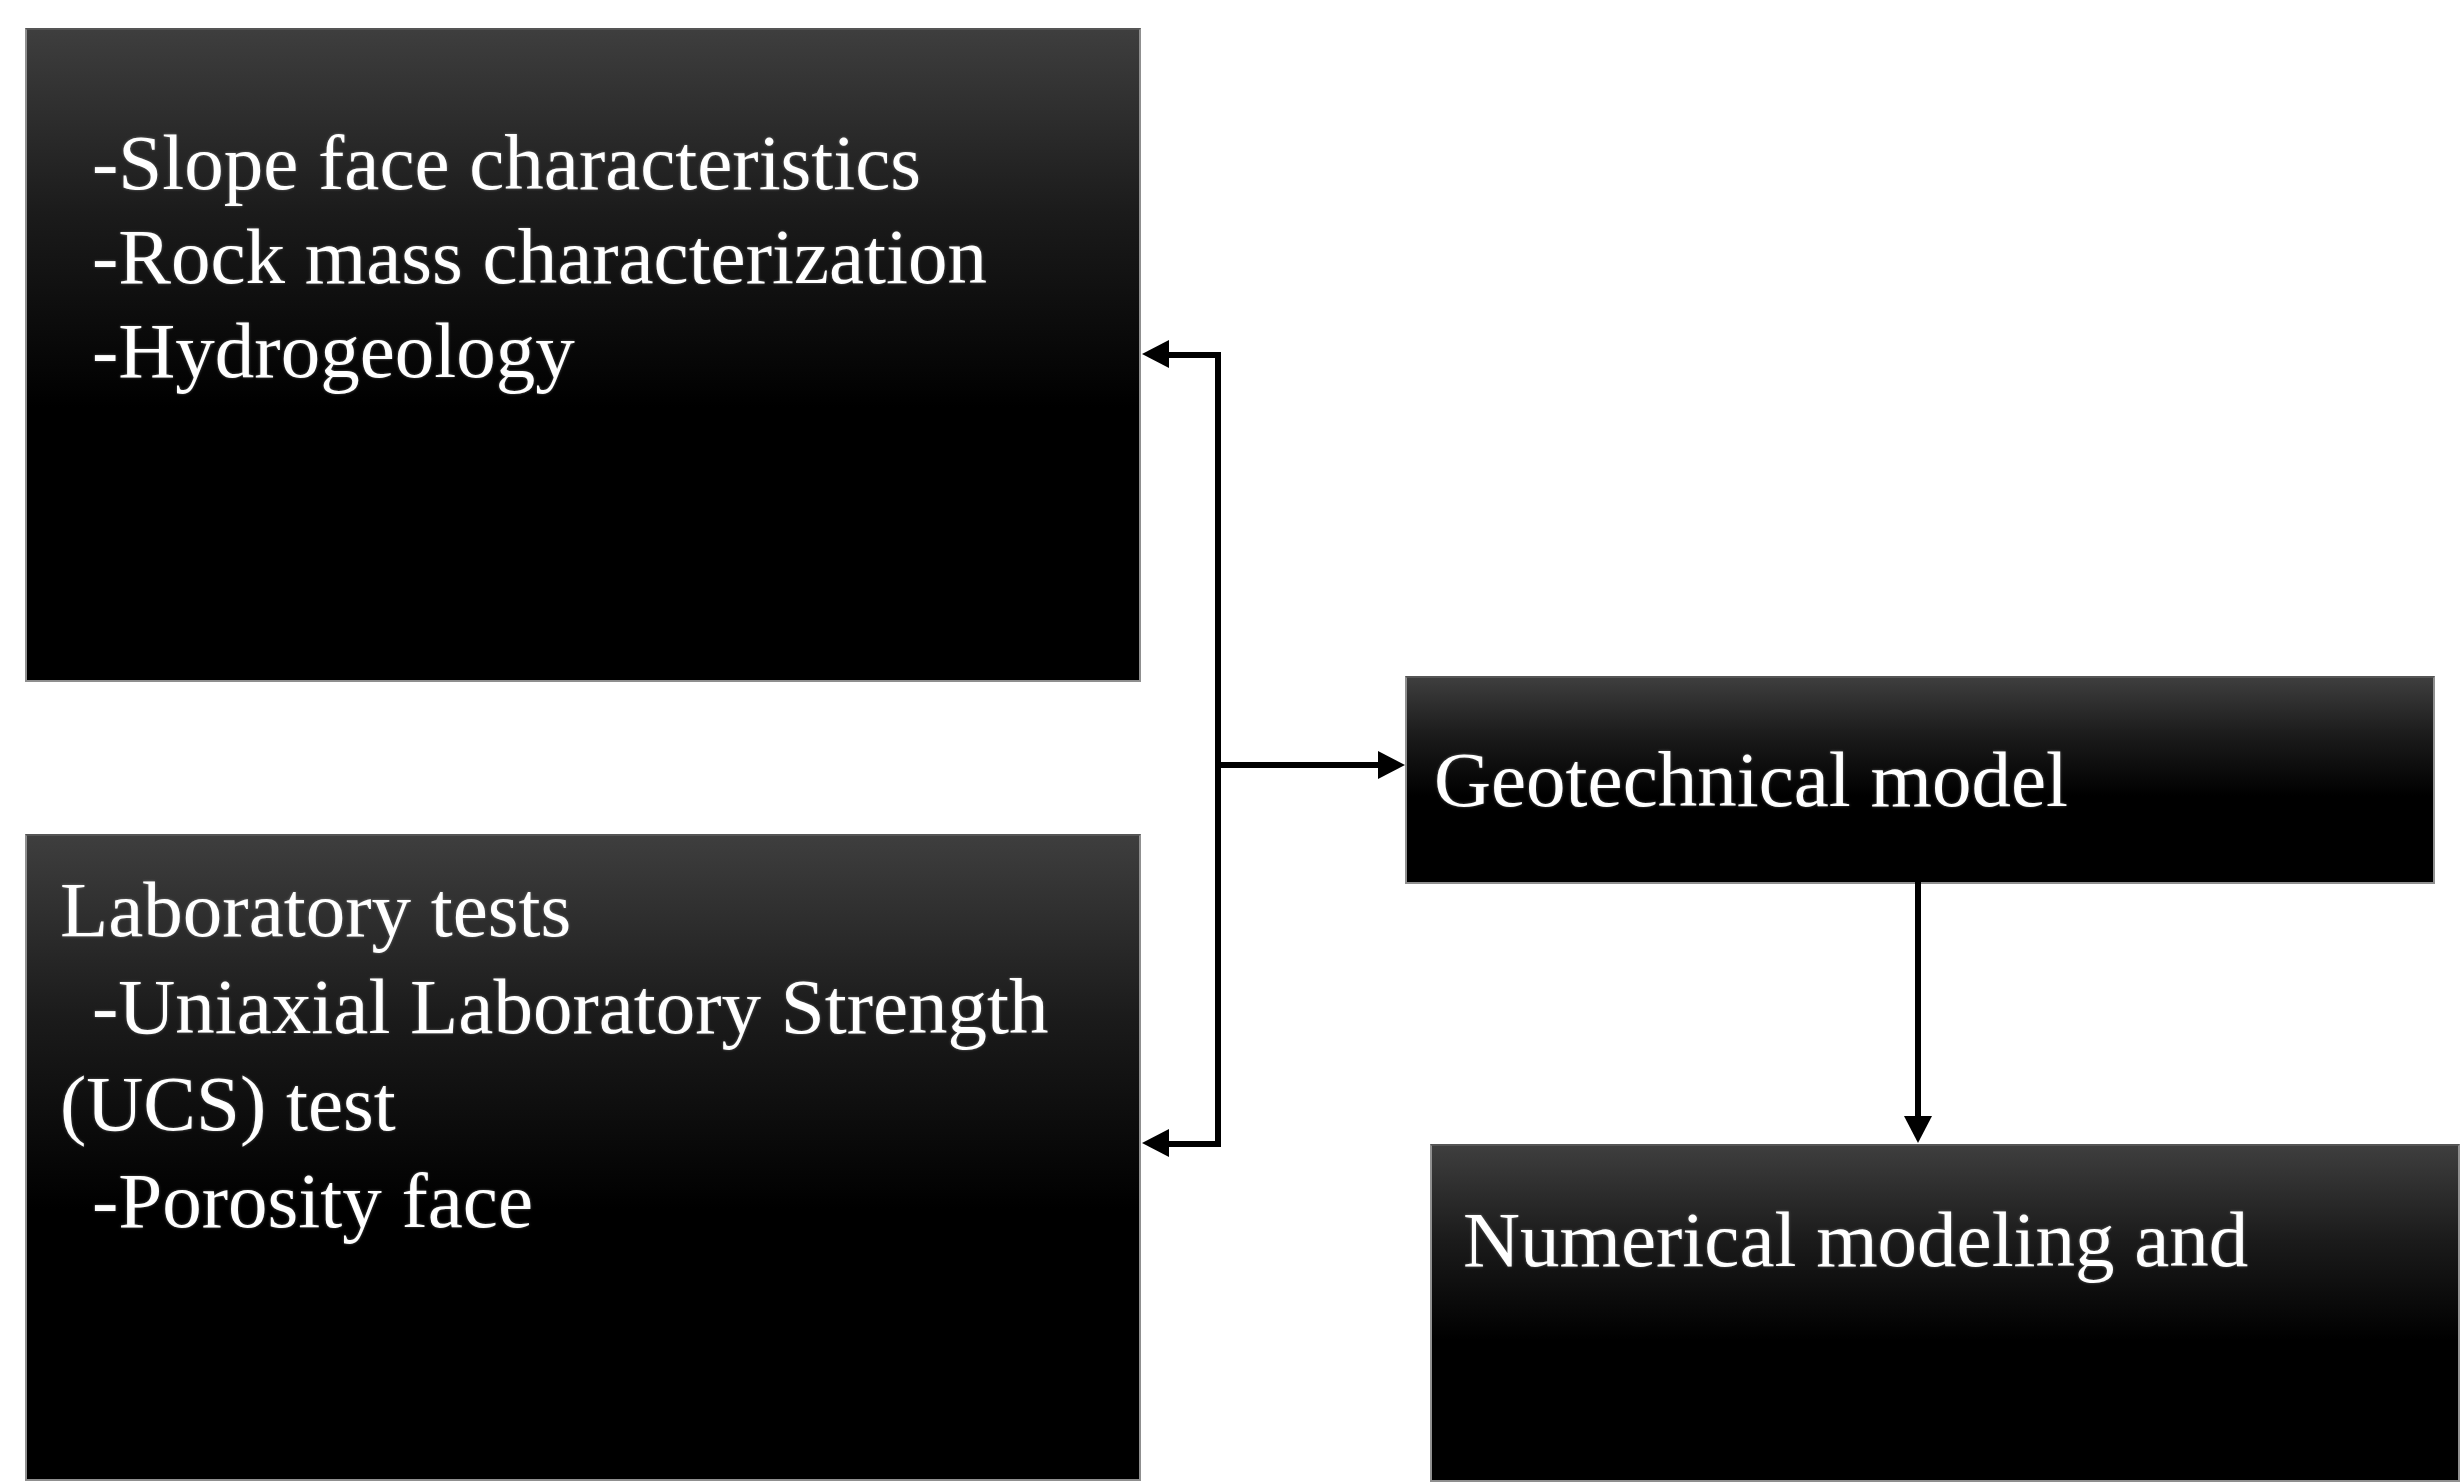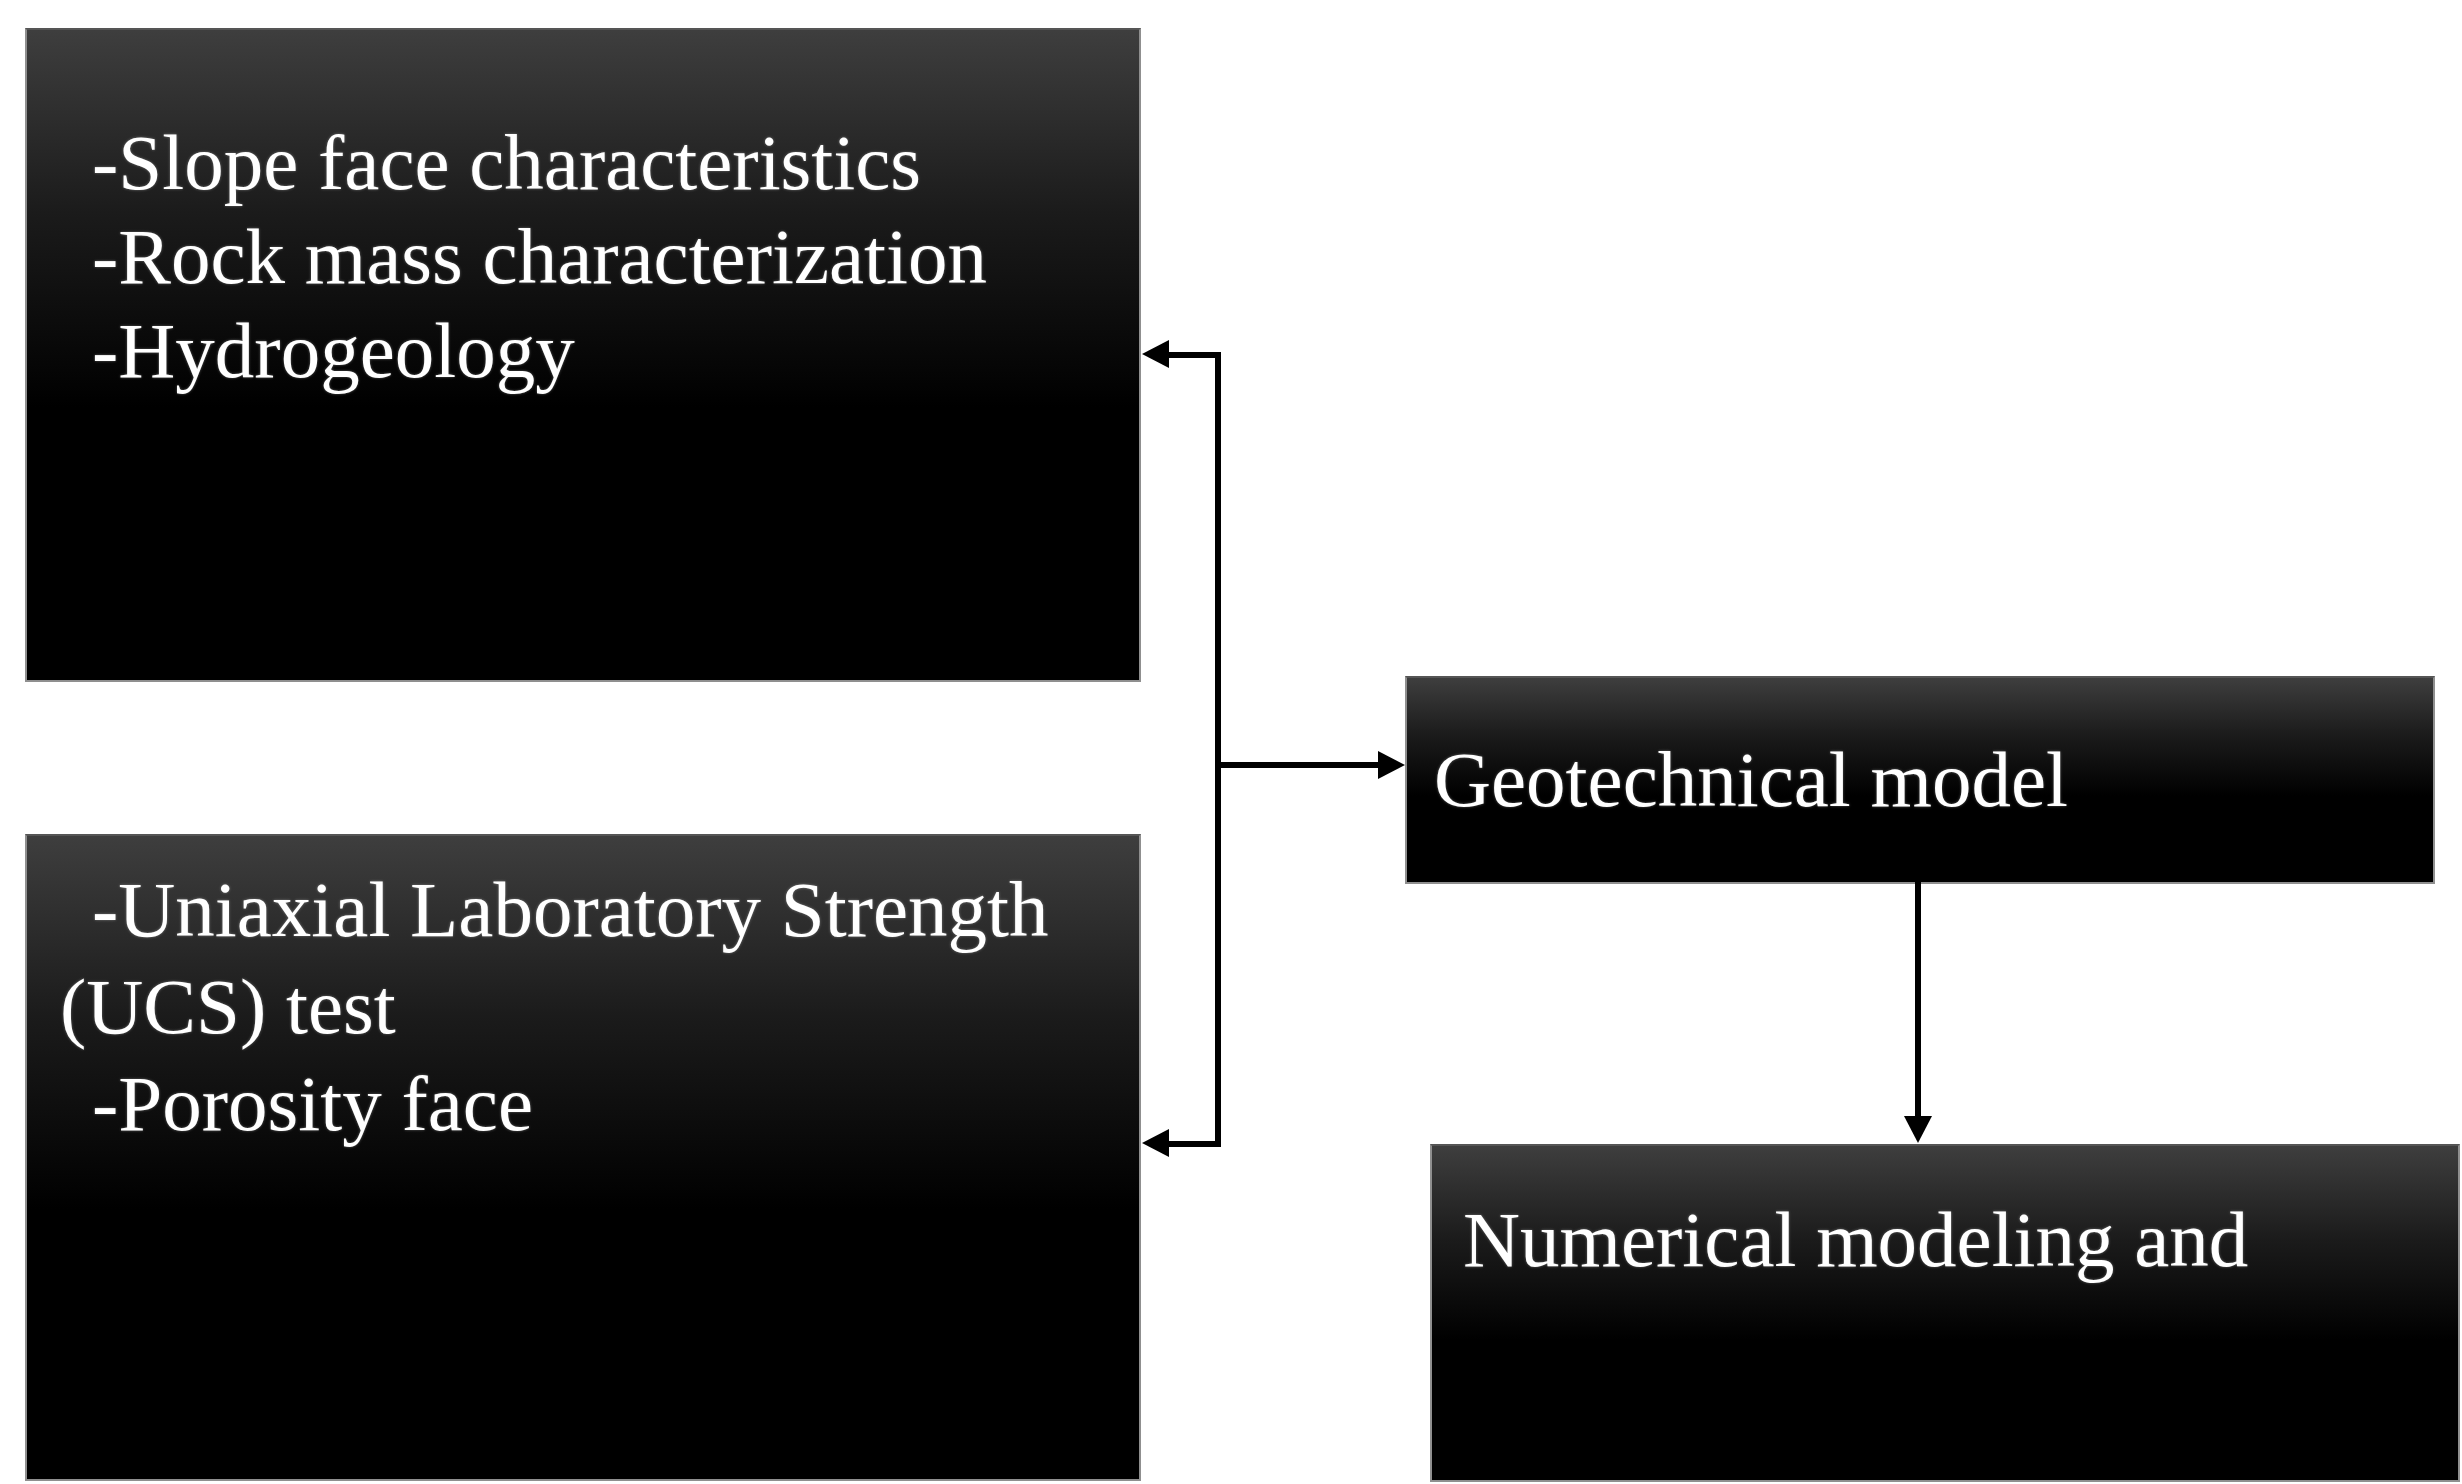--- a/index.html
+++ b/index.html
@@ -41,20 +41,21 @@
 
 <div id="canvas">
 
   <div class="box" id="box-field">
     <div class="ln indent">-Slope face characteristics</div>
     <div class="ln indent">-Rock mass characterization</div>
     <div class="ln indent">-Hydrogeology</div>
   </div>
 
   <div class="box" id="box-lab">
+    <div class="ln">Laboratory tests</div>
     <div class="ln indent">-Uniaxial Laboratory Strength</div>
     <div class="ln">(UCS) test</div>
     <div class="ln indent">-Porosity face</div>
   </div>
 
   <div class="box" id="box-geo">
     <div class="ln">Geotechnical model</div>
   </div>
 
   <div class="box" id="box-num">

